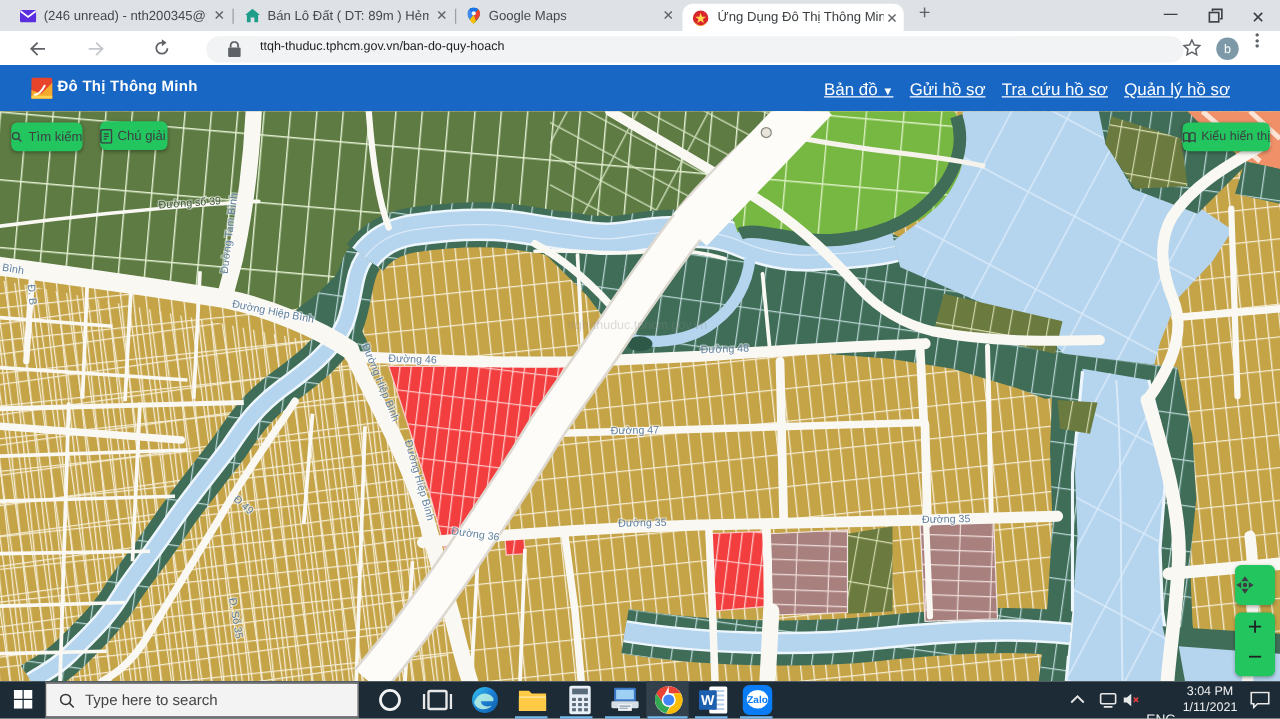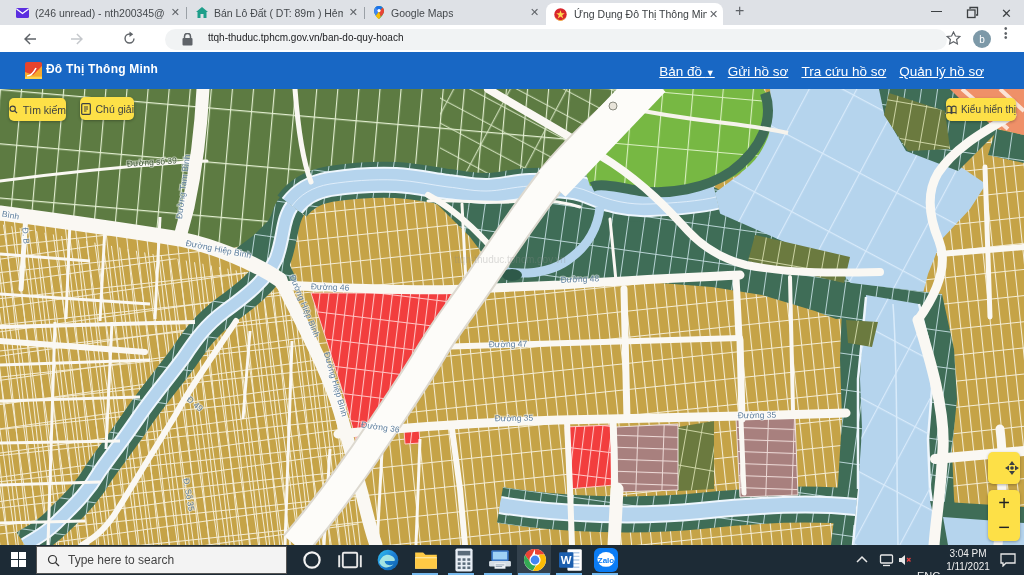--- a/index.html
+++ b/index.html
@@ -15,21 +15,21 @@
   
   #addrbar { position:absolute; top:25px; left:0; width:1024px; height:27px; background:#fff; }
   #omnibox { position:absolute; left:165px; top:4px; width:782px; height:21px; background:#f1f3f4; border-radius:11px; }
   .navbtn { position:absolute; top:25px; color:#5f6368; font-size:16px; }
   
   #header { position:absolute; top:52px; left:0; width:1024px; height:37px; background:#1867c4; color:#fff; }
   #header .brand { position:absolute; left:46px; top:10px; font-size:12px; font-weight:bold; letter-spacing:0.2px; }
   #navmenu { position:absolute; right:40px; top:12px; font-size:13.5px; display:flex; gap:13px; white-space:nowrap;text-decoration:underline; }
   
   #map { position:absolute; top:89px; left:0; width:1024px; height:456px; }
-  .mapbtn { position:absolute; white-space:nowrap; background:#fde047; border-radius:5px; box-shadow:0 1px 3px rgba(0,0,0,0.3); display:flex; align-items:center; justify-content:flex-end; font-size:10.5px; color:#3c4043; overflow:hidden; }
+  .mapbtn { position:absolute; white-space:nowrap; background:#22c55e; border-radius:5px; box-shadow:0 1px 3px rgba(0,0,0,0.3); display:flex; align-items:center; justify-content:flex-start; font-size:10.5px; color:#3c4043; overflow:hidden; }
   
   #taskbar { position:absolute; top:545px; left:0; width:1024px; height:30px; background:#1d2b36; display:flex; align-items:center; }
   #searchbox { position:absolute; left:36px; top:546px; width:251px; height:28px; background:#f3f3f3; border:1px solid #555; display:flex; align-items:center; }
   #searchbox span { color:#444; font-size:12px; margin-left:8px; }
   .tbicon { position:absolute; top:548px; width:24px; height:24px; display:flex; align-items:center; justify-content:center; }
   .underline { position:absolute; top:573px; height:2px; background:#76b9ed; }
 </style>
 </head>
 <body>
 <div id="stage">

